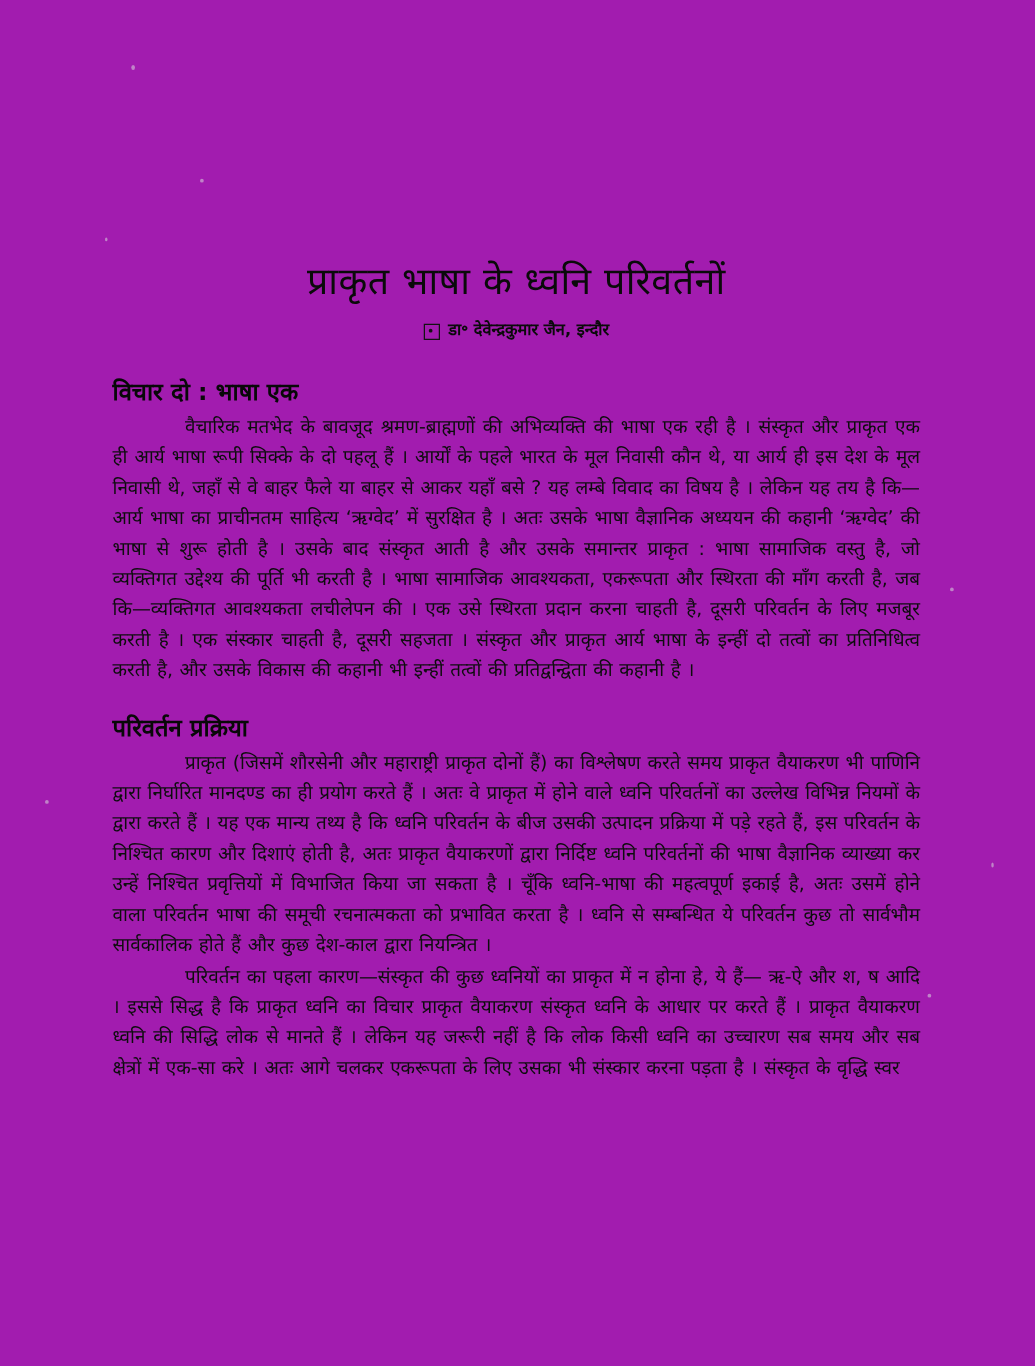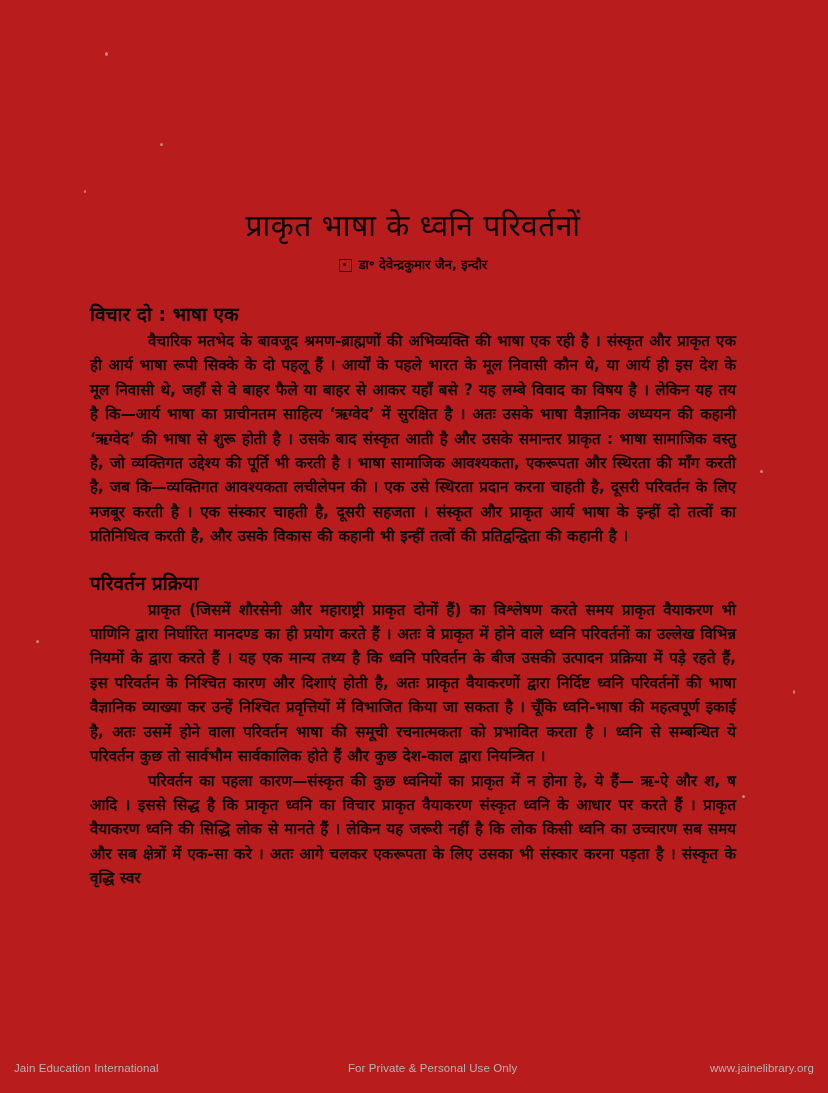--- a/index.html
+++ b/index.html
@@ -6,21 +6,21 @@
   html, body {
     margin: 0;
     padding: 0;
     background: #ffffff;
   }
   .page {
     position: relative;
     width: 828px;
     height: 1093px;
     margin: 0 auto;
-    background: #b91c1c;
+    background: #a21caf;
     overflow: hidden;
     font-family: "Liberation Serif", "DejaVu Serif", serif;
     color: #0d0d0d;
   }
 
   
   .speckle {
     position: absolute;
     background: #d8d8dc;
     border-radius: 50%;
@@ -94,21 +94,20 @@
   
   .para {
     font-family: "DejaVu Sans", sans-serif;
     font-size: 15.1px;
     line-height: 24.4px;
     color: #0d0d0d;
     text-align: justify;
     text-justify: inter-word;
     word-spacing: .5px;
     margin: 0;
-    font-weight: bold;
   }
   .para .indent { display: inline-block; width: 58px; }
 
   
   .footer {
     position: absolute;
     left: 0;
     top: 1062px;
     width: 828px;
     height: 20px;
@@ -147,19 +146,14 @@
     <div class="section-heading first">विचार दो : भाषा एक</div>
     <p class="para"><span class="indent"></span><span>वैचारिक मतभेद के बावजूद श्रमण-ब्राह्मणों की अभिव्यक्ति की भाषा एक रही है । संस्कृत और प्राकृत एक ही आर्य भाषा रूपी सिक्के के दो पहलू हैं । आर्यों के पहले भारत के मूल निवासी कौन थे, या आर्य ही इस देश के मूल निवासी थे,  जहाँ से वे बाहर फैले या बाहर से आकर यहाँ बसे ? यह लम्बे विवाद का विषय है । लेकिन यह तय है कि—आर्य भाषा का प्राचीनतम साहित्य ‘ऋग्वेद’ में सुरक्षित है ।  अतः उसके भाषा  वैज्ञानिक अध्ययन की  कहानी ‘ऋग्वेद’ की भाषा से शुरू होती है । उसके बाद संस्कृत आती है और उसके समान्तर प्राकृत : भाषा सामाजिक वस्तु है, जो व्यक्तिगत उद्देश्य की पूर्ति भी करती है । भाषा सामाजिक आवश्यकता, एकरूपता और स्थिरता की माँग करती है, जब कि—व्यक्तिगत आवश्यकता लचीलेपन की । एक उसे स्थिरता प्रदान करना चाहती है, दूसरी परिवर्तन के  लिए मजबूर करती है ।  एक संस्कार चाहती है,  दूसरी सहजता । संस्कृत और प्राकृत आर्य भाषा के  इन्हीं दो तत्वों का  प्रतिनिधित्व करती है, और उसके विकास की कहानी भी इन्हीं तत्वों की प्रतिद्वन्द्विता की कहानी है ।</span></p>
 
     <div class="section-heading">परिवर्तन प्रक्रिया</div>
     <p class="para"><span class="indent"></span><span>प्राकृत (जिसमें शौरसेनी और महाराष्ट्री प्राकृत दोनों हैं) का विश्लेषण करते समय प्राकृत वैयाकरण भी पाणिनि द्वारा निर्घारित मानदण्ड का ही प्रयोग करते हैं । अतः वे प्राकृत में होने वाले ध्वनि परिवर्तनों का उल्लेख विभिन्न नियमों के द्वारा करते हैं ।  यह एक मान्य तथ्य है  कि ध्वनि परिवर्तन के बीज उसकी  उत्पादन प्रक्रिया में  पड़े रहते हैं, इस परिवर्तन के  निश्चित कारण और दिशाएं होती है, अतः प्राकृत वैयाकरणों द्वारा निर्दिष्ट ध्वनि परिवर्तनों की  भाषा वैज्ञानिक व्याख्या कर उन्हें निश्चित प्रवृत्तियों में  विभाजित किया  जा सकता है ।  चूँकि ध्वनि-भाषा की महत्वपूर्ण इकाई है, अतः उसमें होने वाला परिवर्तन भाषा की समूची  रचनात्मकता को प्रभावित करता है । ध्वनि से सम्बन्धित ये  परिवर्तन कुछ तो सार्वभौम  सार्वकालिक होते हैं  और कुछ देश-काल द्वारा नियन्त्रित ।</span></p>
 
     <p class="para"><span class="indent"></span><span>परिवर्तन का पहला कारण—संस्कृत की  कुछ ध्वनियों का प्राकृत में  न होना हे, ये हैं— ऋ-ऐ और श, ष आदि ।  इससे सिद्ध है कि  प्राकृत  ध्वनि का  विचार प्राकृत वैयाकरण संस्कृत ध्वनि के आधार पर करते हैं । प्राकृत वैयाकरण ध्वनि की सिद्धि लोक से मानते हैं ।  लेकिन यह जरूरी नहीं है कि  लोक किसी ध्वनि का  उच्चारण सब  समय और सब क्षेत्रों  में एक-सा करे । अतः आगे चलकर एकरूपता के लिए  उसका भी संस्कार करना पड़ता है ।  संस्कृत  के वृद्धि स्वर</span></p>
 
   </div>
 
-  <div class="footer">
-    <span class="footer-left">Jain Education International</span>
-    <span class="footer-center">For Private &amp; Personal Use Only</span>
-    <span class="footer-right">www.jainelibrary.org</span>
-  </div>
 
 </div>
 
 </body></html>

